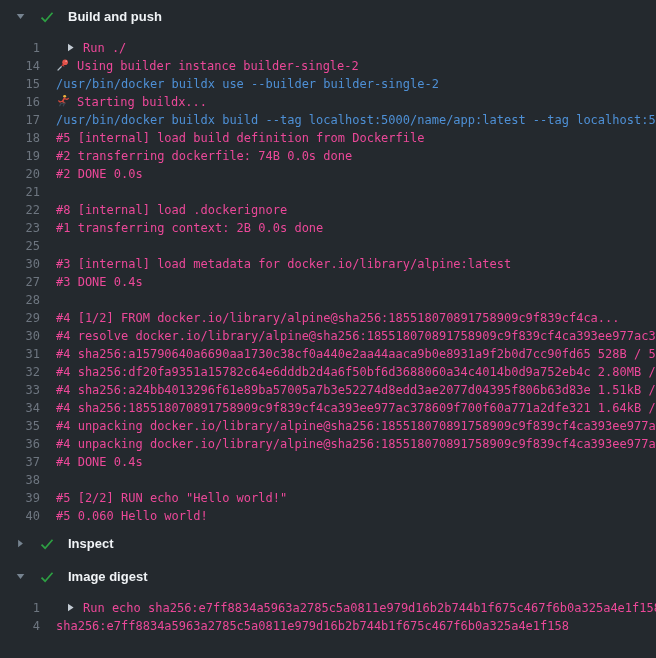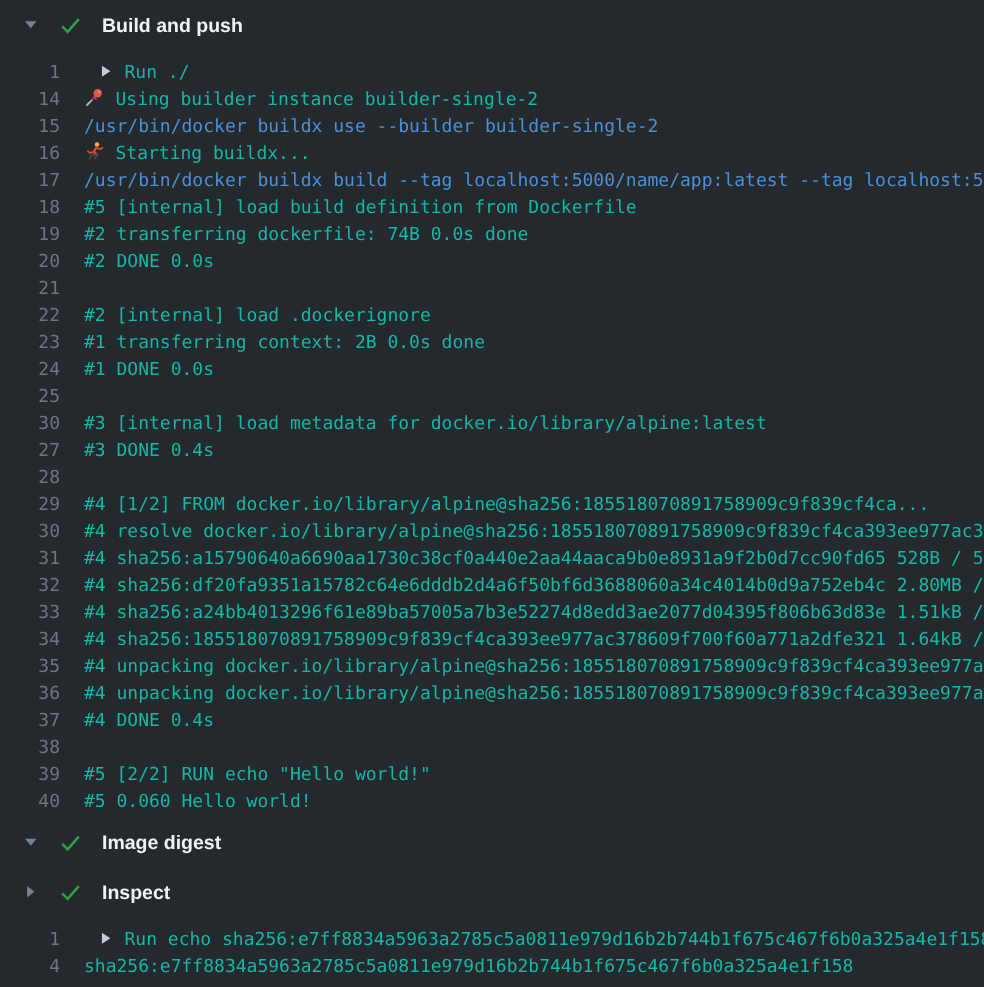--- a/index.html
+++ b/index.html
@@ -62,21 +62,21 @@
     text-align: right;
     color: #6e7680;
     cursor: pointer;
     user-select: none;
   }
   .lc {
     flex: 1;
     min-width: 0;
     margin-left: 16px;
     overflow: hidden;
-    color: #14b8a6;
+    color: #ec4899;
   }
   .lc.command {
     color: #4e90d6;
   }
   .icon-inline {
     display: inline-block;
     vertical-align: -2px;
     margin-right: 7px;
     width: 14px;
     height: 14px;
@@ -120,65 +120,64 @@
               <circle cx="9.9" cy="2.7" r="1.7" fill="#efb43c"></circle>
               <path d="M9.6 4.7L7.4 8.3l2.5 2.1" fill="none" stroke="#d2493e" stroke-width="1.8" stroke-linecap="round"></path>
               <path d="M9.6 5.2l2.9 1 1.6-1.1M7.4 8.3L4.6 9.1 3 7.8" fill="none" stroke="#d2493e" stroke-width="1.4" stroke-linecap="round"></path>
               <path d="M9.9 10.4l-1.5 3.1M8.2 10.4l-2.7.7-1.2 2.3" fill="none" stroke="#3d4650" stroke-width="1.5" stroke-linecap="round"></path>
             </svg></span><span>Starting buildx...</span></span></div>
       <div class="log-line"><span class="ln">17</span><span class="lc command"><span>/usr/bin/docker buildx build --tag localhost:5000/name/app:latest --tag localhost:5000</span></span></div>
       <div class="log-line"><span class="ln">18</span><span class="lc"><span>#5 [internal] load build definition from Dockerfile</span></span></div>
       <div class="log-line"><span class="ln">19</span><span class="lc"><span>#2 transferring dockerfile: 74B 0.0s done</span></span></div>
       <div class="log-line"><span class="ln">20</span><span class="lc"><span>#2 DONE 0.0s</span></span></div>
       <div class="log-line"><span class="ln">21</span><span class="lc"><span></span></span></div>
-      <div class="log-line"><span class="ln">22</span><span class="lc"><span>#2 [internal] load .dockerignore</span></span></div>
+      <div class="log-line"><span class="ln">22</span><span class="lc"><span>#8 [internal] load .dockerignore</span></span></div>
       <div class="log-line"><span class="ln">23</span><span class="lc"><span>#1 transferring context: 2B 0.0s done</span></span></div>
-      <div class="log-line"><span class="ln">24</span><span class="lc"><span>#1 DONE 0.0s</span></span></div>
       <div class="log-line"><span class="ln">25</span><span class="lc"><span></span></span></div>
       <div class="log-line"><span class="ln">30</span><span class="lc"><span>#3 [internal] load metadata for docker.io/library/alpine:latest</span></span></div>
       <div class="log-line"><span class="ln">27</span><span class="lc"><span>#3 DONE 0.4s</span></span></div>
       <div class="log-line"><span class="ln">28</span><span class="lc"><span></span></span></div>
       <div class="log-line"><span class="ln">29</span><span class="lc"><span>#4 [1/2] FROM docker.io/library/alpine@sha256:185518070891758909c9f839cf4ca...</span></span></div>
       <div class="log-line"><span class="ln">30</span><span class="lc"><span>#4 resolve docker.io/library/alpine@sha256:185518070891758909c9f839cf4ca393ee977ac378609f700f60a771a2dfe321</span></span></div>
       <div class="log-line"><span class="ln">31</span><span class="lc"><span>#4 sha256:a15790640a6690aa1730c38cf0a440e2aa44aaca9b0e8931a9f2b0d7cc90fd65 528B / 528B</span></span></div>
       <div class="log-line"><span class="ln">32</span><span class="lc"><span>#4 sha256:df20fa9351a15782c64e6dddb2d4a6f50bf6d3688060a34c4014b0d9a752eb4c 2.80MB / 2.80MB</span></span></div>
       <div class="log-line"><span class="ln">33</span><span class="lc"><span>#4 sha256:a24bb4013296f61e89ba57005a7b3e52274d8edd3ae2077d04395f806b63d83e 1.51kB / 1.51kB</span></span></div>
       <div class="log-line"><span class="ln">34</span><span class="lc"><span>#4 sha256:185518070891758909c9f839cf4ca393ee977ac378609f700f60a771a2dfe321 1.64kB / 1.64kB</span></span></div>
       <div class="log-line"><span class="ln">35</span><span class="lc"><span>#4 unpacking docker.io/library/alpine@sha256:185518070891758909c9f839cf4ca393ee977ac378609f700f60a771a2dfe321</span></span></div>
       <div class="log-line"><span class="ln">36</span><span class="lc"><span>#4 unpacking docker.io/library/alpine@sha256:185518070891758909c9f839cf4ca393ee977ac378609f700f60a771a2dfe321</span></span></div>
       <div class="log-line"><span class="ln">37</span><span class="lc"><span>#4 DONE 0.4s</span></span></div>
       <div class="log-line"><span class="ln">38</span><span class="lc"><span></span></span></div>
       <div class="log-line"><span class="ln">39</span><span class="lc"><span>#5 [2/2] RUN echo "Hello world!"</span></span></div>
       <div class="log-line"><span class="ln">40</span><span class="lc"><span>#5 0.060 Hello world!</span></span></div>
     </div>
     <div class="section-header">
       <span class="chev">
         <svg width="11" height="11" viewBox="0 0 16 16">
+          <path d="M4.5 2.5v11L11.5 8z" fill="#768390"></path>
+        </svg>
+      </span>
+      <span class="check">
+        <svg width="16" height="16" viewBox="0 0 16 16">
+          <path d="M2.5 8.6l3.6 3.6 7.4-8.4" fill="none" stroke="#2ea043" stroke-width="1.7"></path>
+        </svg>
+      </span>
+      <span class="sec-label">Inspect</span>
+    </div>
+    <div class="section-header">
+      <span class="chev">
+        <svg width="11" height="11" viewBox="0 0 16 16">
           <path d="M2.5 4.5h11L8 11.5z" fill="#768390"></path>
         </svg>
       </span>
       <span class="check">
         <svg width="16" height="16" viewBox="0 0 16 16">
           <path d="M2.5 8.6l3.6 3.6 7.4-8.4" fill="none" stroke="#2ea043" stroke-width="1.7"></path>
         </svg>
       </span>
       <span class="sec-label">Image digest</span>
     </div>
-    <div class="section-header">
-      <span class="chev">
-        <svg width="11" height="11" viewBox="0 0 16 16">
-          <path d="M4.5 2.5v11L11.5 8z" fill="#768390"></path>
-        </svg>
-      </span>
-      <span class="check">
-        <svg width="16" height="16" viewBox="0 0 16 16">
-          <path d="M2.5 8.6l3.6 3.6 7.4-8.4" fill="none" stroke="#2ea043" stroke-width="1.7"></path>
-        </svg>
-      </span>
-      <span class="sec-label">Inspect</span>
-    </div>
     <div class="log-block">
       <div class="log-line"><span class="ln">1</span><span class="lc"><span class="run-toggle"><svg width="9" height="9" viewBox="0 0 16 16">
               <path d="M3.5 1.5v13L13.5 8z" fill="#c3cbd3"></path>
             </svg></span><span>Run echo sha256:e7ff8834a5963a2785c5a0811e979d16b2b744b1f675c467f6b0a325a4e1f158</span></span></div>
       <div class="log-line"><span class="ln">4</span><span class="lc"><span>sha256:e7ff8834a5963a2785c5a0811e979d16b2b744b1f675c467f6b0a325a4e1f158</span></span></div>
     </div>
   </div>
 
 </body></html>

